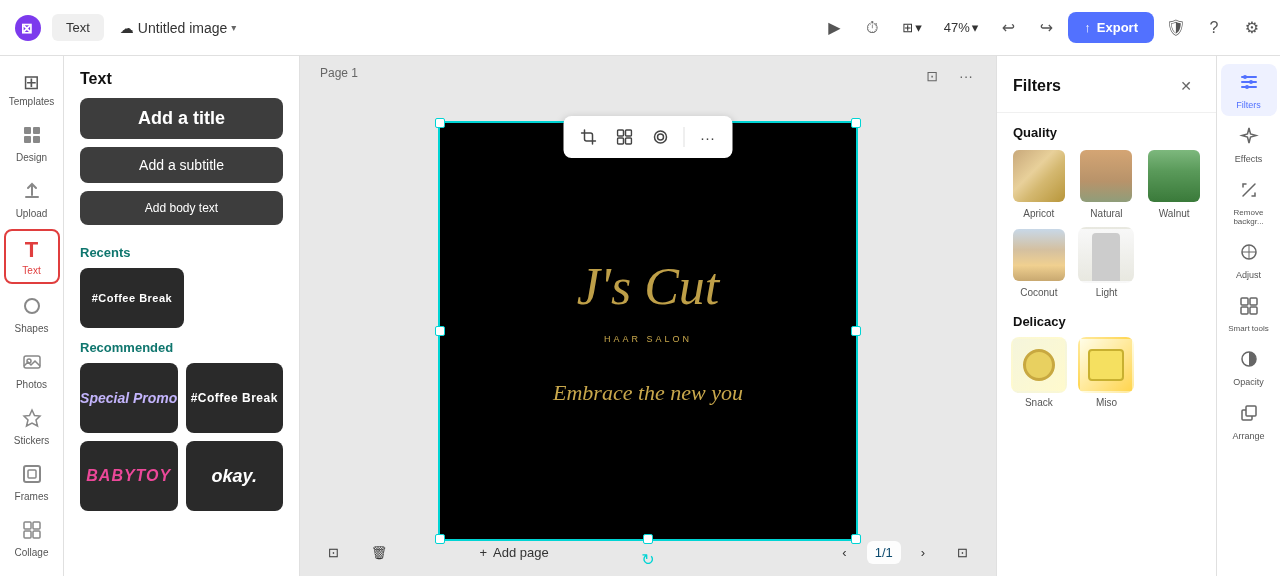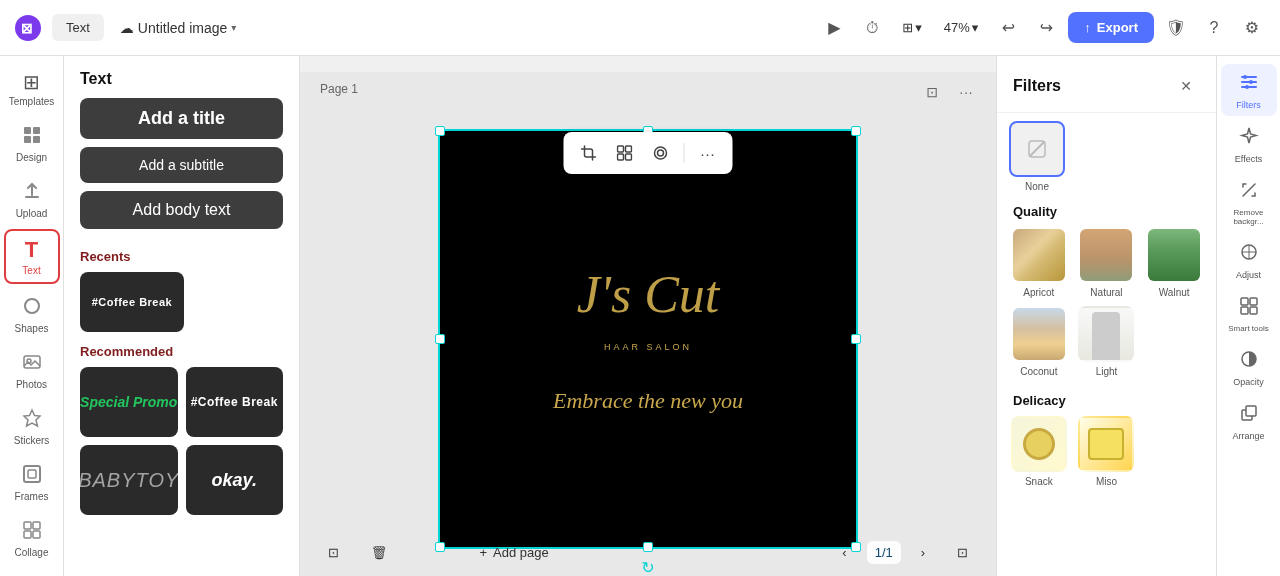--- a/index.html
+++ b/index.html
@@ -27,32 +27,32 @@
     .sidebar-icon-item { width: 56px; display: flex; flex-direction: column; align-items: center; padding: 8px 4px 6px; border-radius: 8px; cursor: pointer; color: #555; gap: 4px; }
     .sidebar-icon-item.active { background: #fff0f0; color: #e03e3e; }
     .sidebar-icon-item .icon-label { font-size: 10px; text-align: center; font-weight: 500; }
     .sidebar-icon-item .icon-glyph { font-size: 20px; line-height: 1; }
     .sidebar-bottom { margin-top: auto; }
 
     
     .left-panel { width: 236px; background: #fff; border-right: 1px solid #e0e0e0; display: flex; flex-direction: column; overflow-y: auto; flex-shrink: 0; padding: 0 0 16px; }
     .panel-title { font-size: 16px; font-weight: 600; color: #111; padding: 14px 16px 10px; }
     .text-btn { display: block; width: calc(100% - 32px); margin: 0 16px 8px; padding: 10px; border-radius: 8px; background: #3d3d3d; color: #fff; font-size: 14px; font-weight: 500; text-align: center; cursor: pointer; border: none; }
-    .section-title { font-size: 13px; font-weight: 600; color: #7f1d1d; padding: 12px 16px 8px; }
+    .section-title { font-size: 13px; font-weight: 600; color: #0f766e; padding: 12px 16px 8px; }
     .recents-grid { padding: 0 16px; }
     .recent-item { width: 104px; height: 60px; border-radius: 8px; background: #2a2a2a; display: flex; align-items: center; justify-content: center; cursor: pointer; overflow: hidden; }
     .recommended-grid { display: grid; grid-template-columns: 1fr 1fr; gap: 8px; padding: 0 16px; }
     .rec-item { height: 70px; border-radius: 8px; background: #2a2a2a; display: flex; align-items: center; justify-content: center; cursor: pointer; overflow: hidden; font-size: 13px; }
-    .rec-item-special-promo { color: #22c55e; font-style: italic; font-weight: 700; font-size: 14px; }
+    .rec-item-special-promo { color: #c4b5fd; font-style: italic; font-weight: 700; font-size: 14px; }
     .rec-item-coffee { color: #fff; font-weight: 800; font-size: 12px; letter-spacing: 0.5px; }
-    .rec-item-babytoy { color: #a3a3a3; font-weight: 400; font-size: 20px; letter-spacing: 1px; font-style: italic; }
+    .rec-item-babytoy { color: #ec4899; font-weight: 700; font-size: 16px; letter-spacing: 1px; font-style: italic; }
     .rec-item-okay { color: #fff; font-weight: 900; font-size: 18px; font-style: italic; }
 
     
-    .canvas-area { flex: 1; background: #e8e8e8; position: relative; display: flex; flex-direction: column; overflow: hidden; margin-top: 16px; }
+    .canvas-area { flex: 1; background: #e8e8e8; position: relative; display: flex; flex-direction: column; overflow: hidden; }
     .canvas-toolbar { position: absolute; top: 60px; left: 50%; transform: translateX(-50%); display: flex; align-items: center; gap: 6px; background: #fff; border-radius: 8px; box-shadow: 0 2px 8px rgba(0,0,0,0.2); padding: 6px 10px; z-index: 10; }
     .canvas-toolbar-btn { width: 30px; height: 30px; display: flex; align-items: center; justify-content: center; cursor: pointer; border-radius: 4px; color: #444; font-size: 15px; border: none; background: transparent; }
     .canvas-toolbar-divider { width: 1px; height: 20px; background: #e0e0e0; margin: 0 2px; }
     .page-label { position: absolute; top: 10px; left: 20px; font-size: 12px; color: #666; }
     .page-actions { position: absolute; top: 6px; right: 16px; display: flex; gap: 6px; }
     .page-action-btn { width: 28px; height: 28px; border-radius: 4px; border: none; background: transparent; cursor: pointer; display: flex; align-items: center; justify-content: center; color: #666; font-size: 14px; }
     .canvas-wrapper { flex: 1; display: flex; align-items: center; justify-content: center; margin-top: 30px; }
     .canvas-frame { width: 420px; height: 420px; background: #000; position: relative; border: 2px solid transparent; }
     .canvas-frame.selected { border: 2px solid #00d4d4; }
     .selection-handle { position: absolute; width: 10px; height: 10px; background: #fff; border: 1px solid #00d4d4; border-radius: 2px; }
@@ -228,21 +228,21 @@
     </div>
     <div class="sidebar-bottom">
       
     </div>
   </div>
 
   <div class="left-panel">
     <div class="panel-title">Text</div>
     <button class="text-btn" style="font-size:18px; font-weight:700;">Add a title</button>
     <button class="text-btn" style="font-size:14px; font-weight:500;">Add a subtitle</button>
-    <button class="text-btn" style="font-size:16px; font-weight:400;">Add body text</button>
+    <button class="text-btn" style="font-size:12px; font-weight:400;">Add body text</button>
     <div class="section-title">Recents</div>
     <div class="recents-grid">
       <div class="recent-item" style="background:#2a2a2a; padding: 0 8px;">
         <span style="color:#fff; font-size:11px; font-weight:800; letter-spacing:0.5px;">#Coffee Break</span>
       </div>
     </div>
     <div class="section-title">Recommended</div>
     <div class="recommended-grid">
       <div class="rec-item">
         <span class="rec-item-special-promo">Special Promo</span>
@@ -333,31 +333,20 @@
       </div>
     </div>
   </div>
 
   <div class="right-panel">
     <div class="filters-header">
       <span class="filters-title">Filters</span>
       <button class="filters-close">✕</button>
     </div>
 
-    <div style="padding: 8px 12px 0;">
-      <div class="filter-item" style="display:inline-flex;">
-        <div class="filter-thumb filter-thumb-none selected" style="border-color:#5271ff;">
-          <svg width="20" height="20" viewBox="0 0 20 20">
-            <line x1="3" y1="17" x2="17" y2="3" stroke="#bbb" stroke-width="2"></line>
-            <rect x="2" y="2" width="16" height="16" rx="3" stroke="#bbb" stroke-width="1.5" fill="none"></rect>
-          </svg>
-        </div>
-        <span class="filter-label">None</span>
-      </div>
-    </div>
 
     <div class="filters-section-title">Quality</div>
     <div class="filters-grid">
 
       <div class="filter-item">
         <div class="filter-thumb">
           <div class="apc-img"></div>
         </div>
         <span class="filter-label">Apricot</span>
       </div>

